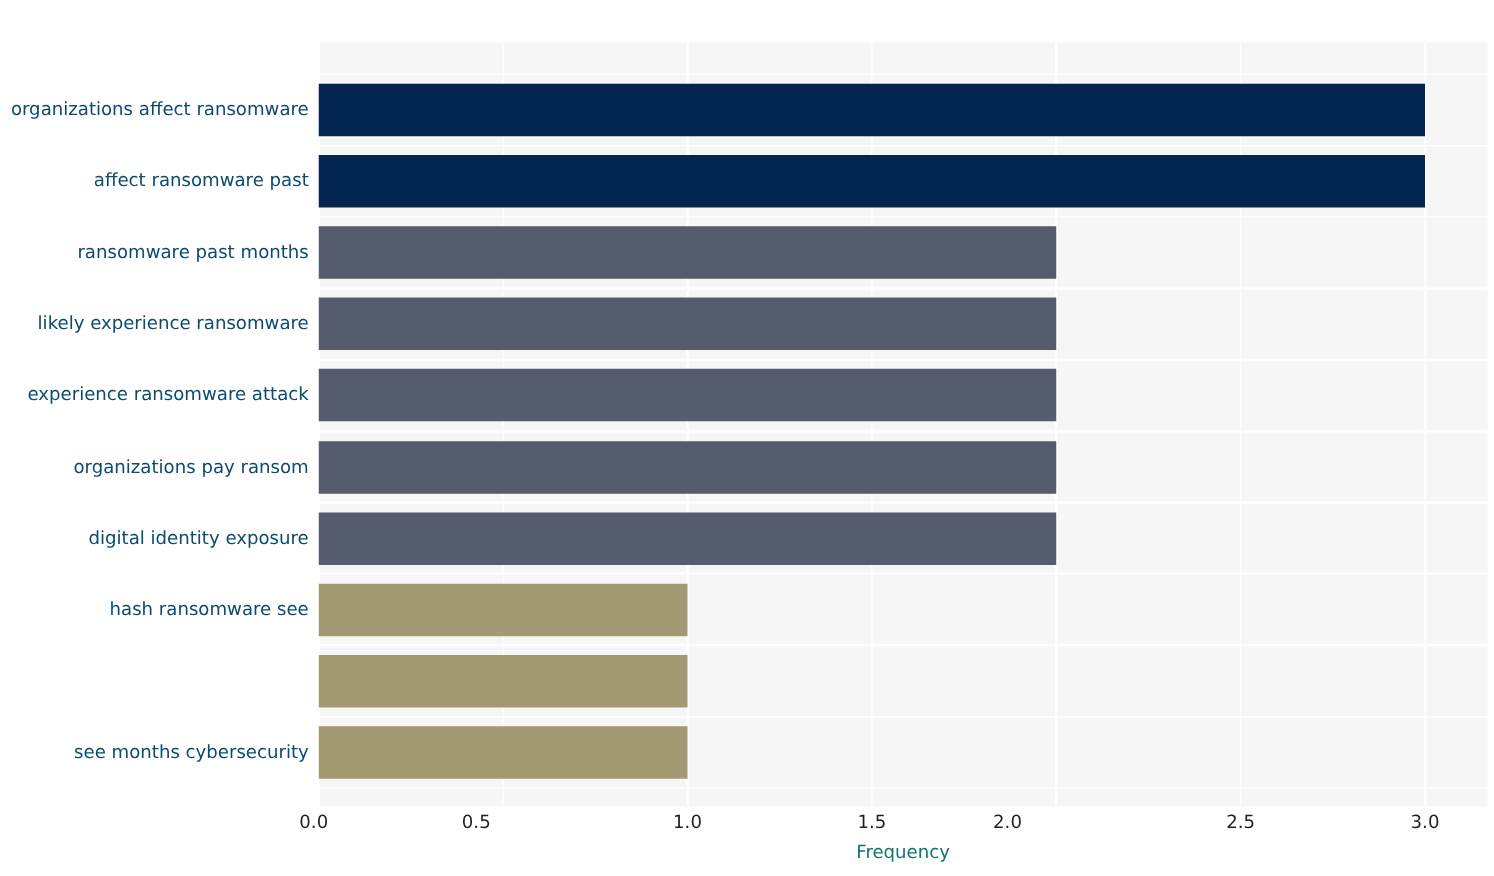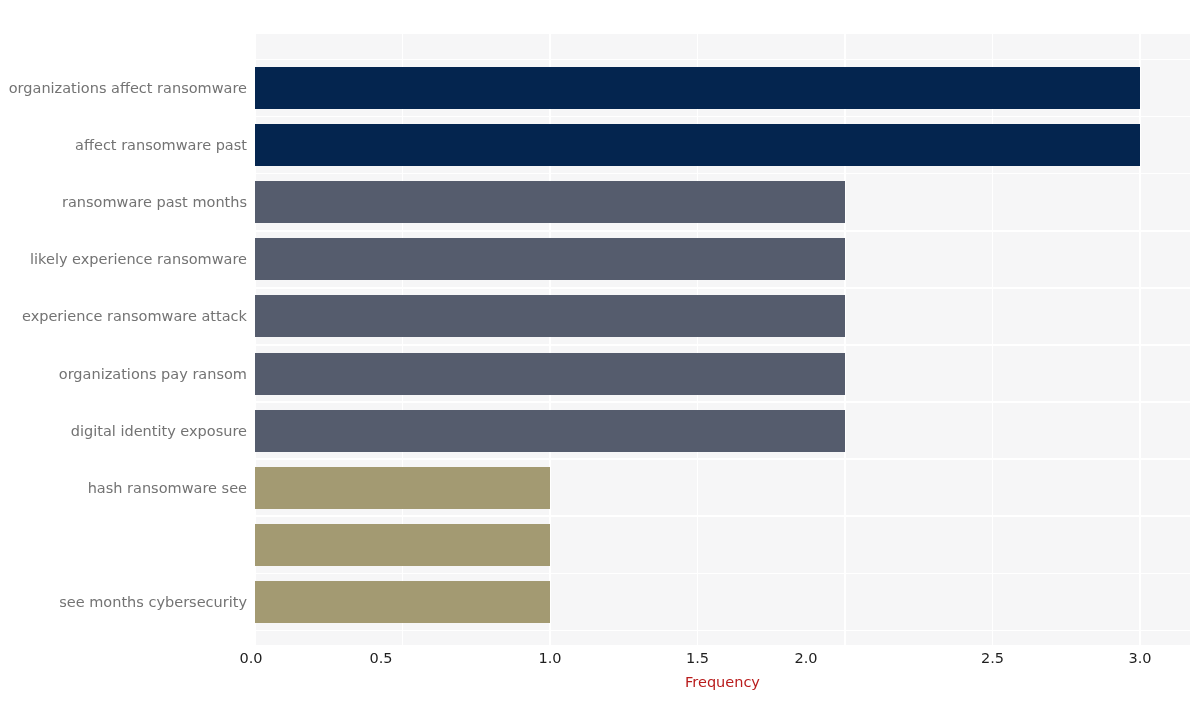--- a/index.html
+++ b/index.html
@@ -82,21 +82,21 @@
     top: 34px;
     width: 247px;
     height: 611px;
   }
   .y-tick-label {
     position: absolute;
     right: 0;
     width: 247px;
     text-align: right;
     font-size: 14.5px;
-    color: #737373;
+    color: #0c4a6e;
     line-height: 18px;
     white-space: nowrap;
   }
 
   
   #x-tick-labels {
     position: absolute;
     left: 0;
     top: 648px;
     width: 1195px;
@@ -113,21 +113,21 @@
     line-height: 20px;
   }
 
   #x-axis-label {
     position: absolute;
     left: 255px;
     top: 672px;
     width: 935px;
     text-align: center;
     font-size: 14.5px;
-    color: #b91c1c;
+    color: #0f766e;
     line-height: 20px;
   }
 </style>
 </head>
 <body>
 
 <div id="figure" style="background: rgb(255, 255, 255);">
 
 
   <div id="plot-area" style="background: rgb(246, 246, 247);">

